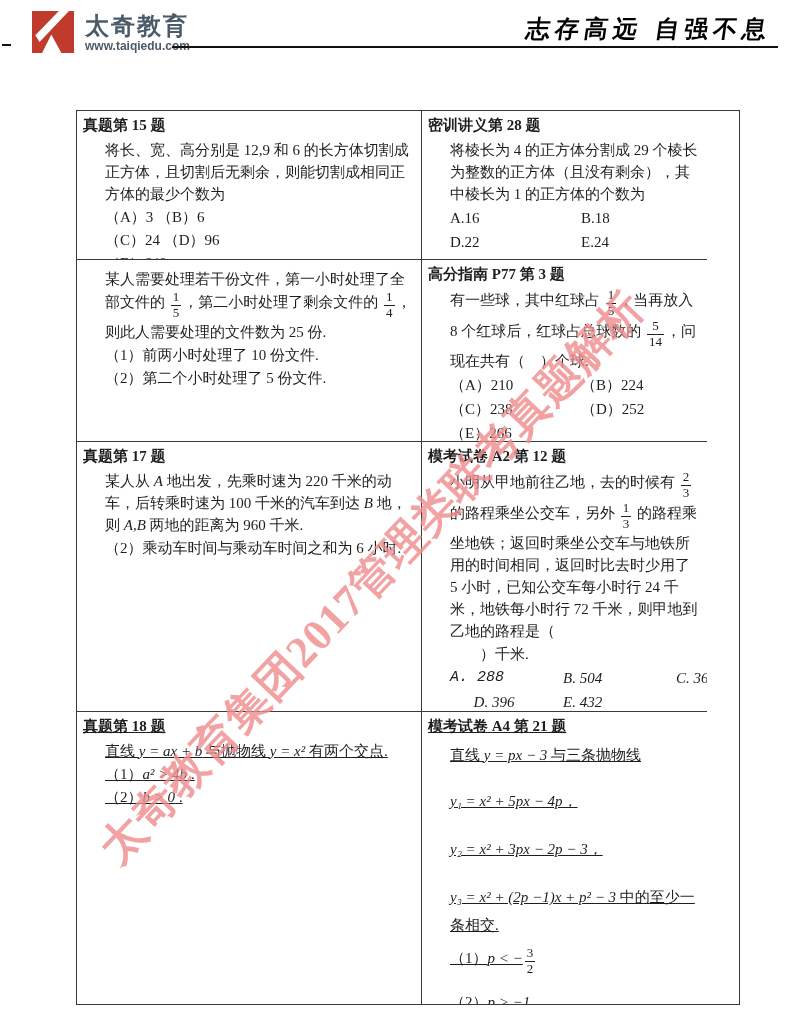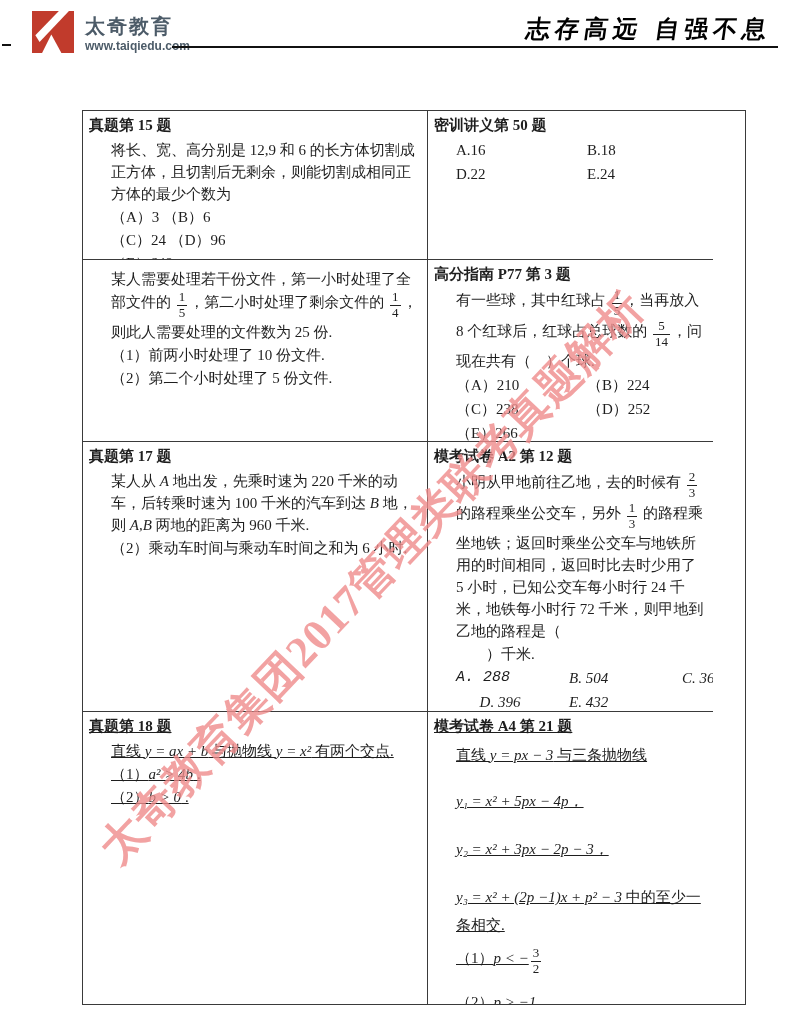--- a/index.html
+++ b/index.html
@@ -1,36 +1,36 @@
 <!DOCTYPE html>
 <html><head>
 <meta charset="utf-8">
 <style>
   html,body{margin:0;padding:0;background:#fff;}
   .page{position:relative;width:793px;height:1023px;background:#fff;overflow:hidden;
         font-family:"Liberation Serif","DejaVu Serif",serif;color:#1e1e1e;}
 
   
   .logo{position:absolute;left:32px;top:11px;width:42px;height:42px;}
-  .brand{position:absolute;left:85px;top:13px;font-size:20px;font-weight:bold;
+  .brand{position:absolute;left:85px;top:13px;font-size:24px;font-weight:bold;
          color:#4c5b68;letter-spacing:2px;line-height:26px;}
   .site{position:absolute;left:85px;top:39px;font-size:12px;font-weight:bold;color:#4c5b68;
         font-family:"Liberation Sans","DejaVu Sans",sans-serif;}
   .slogan{position:absolute;right:22px;top:13px;font-size:24px;font-weight:900;color:#000;
           letter-spacing:5px;transform:skewX(-8deg);font-family:"DejaVu Serif",serif;}
   .hrule{position:absolute;left:172px;top:46px;width:606px;height:2px;background:#111;}
   .ldash{position:absolute;left:2px;top:44px;width:9px;height:2px;background:#111;}
 
   
   .watermark{position:absolute;left:108px;top:826px;transform:rotate(-46.5deg);
              transform-origin:0 50%;font-size:44px;font-weight:bold;color:#ef8c8c;
              opacity:.8;white-space:nowrap;pointer-events:none;z-index:4;letter-spacing:1px;}
 
   
-  .qtable{position:absolute;left:82px;top:110px;width:664px;display:grid;
+  .qtable{position:absolute;left:76px;top:110px;width:664px;display:grid;
           grid-template-columns:345px 285px;grid-template-rows:149px 182px 270px 292px;
           border:1px solid #3a3a3a;box-sizing:border-box;z-index:2;}
   .qcell{border-right:1px solid #3a3a3a;border-bottom:1px solid #3a3a3a;
          padding:4px 6px 0 6px;box-sizing:border-box;overflow:hidden;font-size:15px;}
   .qcell:nth-child(2n){border-right:none;}
   .qcell:nth-last-child(-n+2){border-bottom:none;text-decoration:underline;}
   .qtitle{font-weight:bold;font-size:15px;line-height:20px;}
   .qbody{padding-left:22px;padding-right:1px;margin-top:4px;line-height:22px;}
   .blk{margin:1px 0;}
   .blk.cont{padding-left:30px;}
@@ -67,22 +67,23 @@
       <div class="qcell">
         <div class="qtitle">真题第 15 题</div>
         <div class="qbody">
           <div class="blk"><span>将长、宽、高分别是 12,9 和 6 的长方体切割成正方体，且切割后无剩余，则能切割成相同正方体的最少个数为</span></div>
           <div class="blk"><span>（A）3 （B）6</span></div>
           <div class="blk"><span>（C）24 （D）96</span></div>
           <div class="blk"><span>（E）648</span></div>
         </div>
       </div>
       <div class="qcell">
-        <div class="qtitle">密训讲义第 50 题</div>
+        <div class="qtitle">密训讲义第 28 题</div>
         <div class="qbody">
+          <div class="blk"><span>将棱长为 4 的正方体分割成 29 个棱长为整数的正方体（且没有剩余），其中棱长为 1 的正方体的个数为</span></div>
           <div class="opts">
             <span class="oi" style="width: 106px;">A.16</span>
             <span class="oi" style="width: 106px;">B.18</span>
             <span class="oi" style="width: 106px;">C.20</span>
           </div>
           <div class="opts">
             <span class="oi" style="width: 106px;">D.22</span>
             <span class="oi" style="width: 106px;">E.24</span>
           </div>
         </div>

